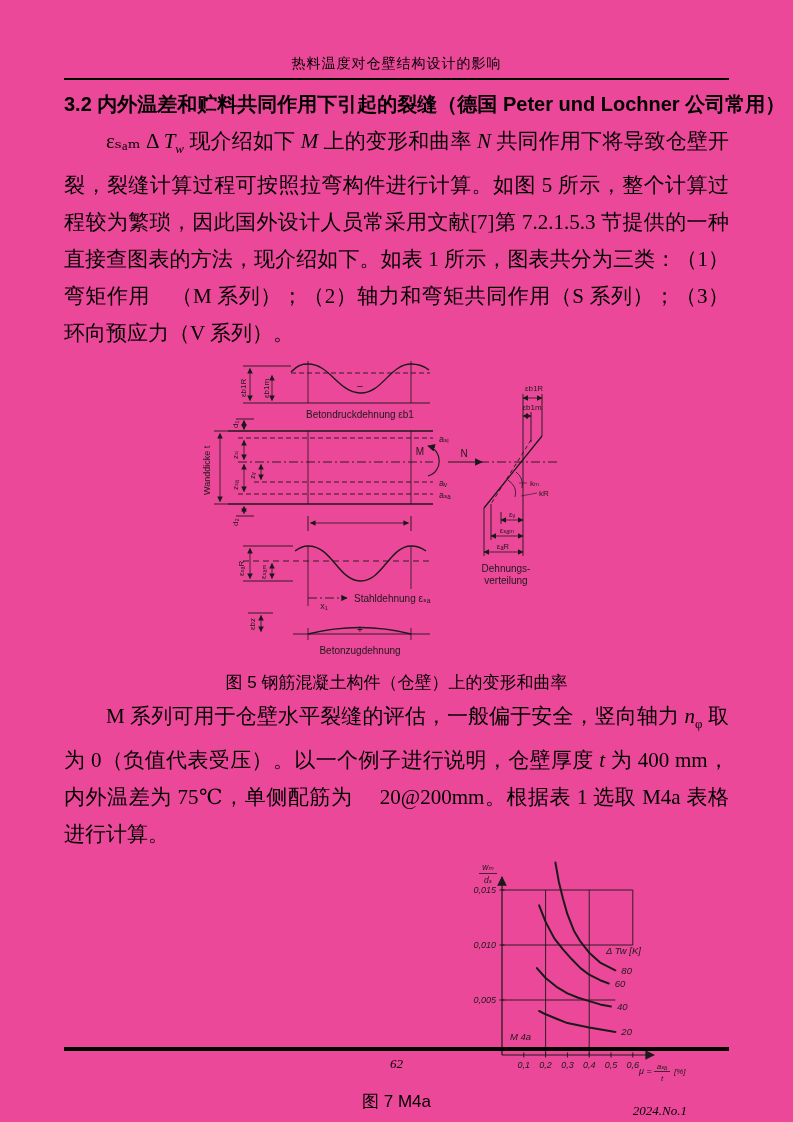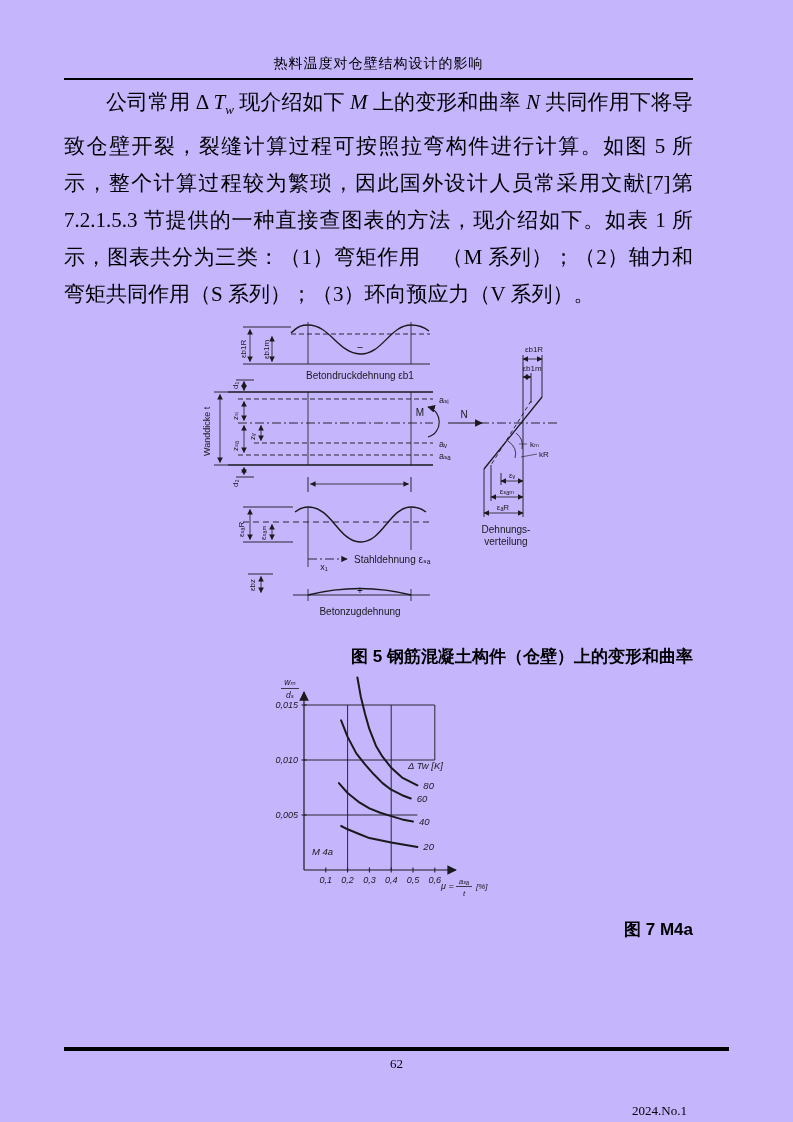--- a/index.html
+++ b/index.html
@@ -1,52 +1,53 @@
 <!DOCTYPE html>
 <html><head>
 <meta charset="utf-8">
 <style>
   html,body{margin:0;padding:0;background:#ffffff;}
   .page{
     position:relative; width:793px; height:1122px; box-sizing:border-box;
-    padding:55px 100px 0 64px; background:#c4b5fd; color:#000;
+    padding:55px 64px 0 64px; background:#ec4899; color:#000;
     font-family:"Liberation Serif","DejaVu Serif",serif; overflow:hidden;
   }
   .running-header{text-align:center; font-size:14px; letter-spacing:1px;}
   .header-rule{border-bottom:2px solid #000; margin-top:5px;}
   .section-heading{
     font-family:"Liberation Sans","DejaVu Sans",sans-serif; font-weight:bold;
     font-size:20px; margin:9px 0 0 0; line-height:30px; white-space:nowrap;
   }
   p.body{font-size:21px; line-height:37px; text-align:justify; text-indent:2em; margin:4px 0 0 0;}
   sub{font-size:0.62em;}
   .it{font-style:italic;}
   .fig5-wrap{margin:4px 0 0 134px; line-height:0;}
-  .fig6-wrap{margin:4px 0 0 202px; line-height:0;}
+  .fig6-wrap{margin:4px 0 0 202px; line-height:0;text-align:right;}
   .fig-caption{
-    text-align:right; font-family:"Liberation Sans","DejaVu Sans",sans-serif;
-    font-weight:bold; font-size:17px; margin-top:14px; line-height:22px;
+    text-align:center; font-family:"Liberation Sans","DejaVu Sans",sans-serif;
+    font-weight:normal; font-size:17px; margin-top:1px; line-height:22px;
   }
   .footer{position:absolute; left:64px; right:64px; top:1047px;}
   .footer-rule{height:4px; background:#000;}
-  .footer-row{position:relative; margin-top:5px; font-size:13px;}
+  .footer-row{position:relative; margin-top:5px; font-size:13px;font-style:italic;}
   .page-number{display:block; text-align:center;}
   .issue{position:absolute; right:42px; top:16px;margin-top:31px;}
   svg text{fill:#1a1a1a;}
 </style>
 </head>
 <body>
 
 <div class="page">
 
   <div class="running-header">热料温度对仓壁结构设计的影响</div>
   <div class="header-rule"></div>
 
-
-  <p class="body"><span>公司常用 Δ </span><span class="it">T</span><sub class="it">w</sub><span> 现介绍如下 </span><span class="it">M</span><span> 上的变形和曲率 </span><span class="it">N</span><span> 共同作用下将导致仓壁开裂，裂缝计算过程可按照拉弯构件进行计算。如图 5 所示，整个计算过程较为繁琐，因此国外设计人员常采用文献[7]第 7.2.1.5.3 节提供的一种直接查图表的方法，现介绍如下。如表 1 所示，图表共分为三类：（1）弯矩作用　（M 系列）；（2）轴力和弯矩共同作用（S 系列）；（3）环向预应力（V 系列）。</span></p>
+  <h2 class="section-heading">3.2 内外温差和贮料共同作用下引起的裂缝（德国 Peter und Lochner 公司常用）</h2>
+
+  <p class="body"><span>εₛₐₘ Δ </span><span class="it">T</span><sub class="it">w</sub><span> 现介绍如下 </span><span class="it">M</span><span> 上的变形和曲率 </span><span class="it">N</span><span> 共同作用下将导致仓壁开裂，裂缝计算过程可按照拉弯构件进行计算。如图 5 所示，整个计算过程较为繁琐，因此国外设计人员常采用文献[7]第 7.2.1.5.3 节提供的一种直接查图表的方法，现介绍如下。如表 1 所示，图表共分为三类：（1）弯矩作用　（M 系列）；（2）轴力和弯矩共同作用（S 系列）；（3）环向预应力（V 系列）。</span></p>
 
   <div class="fig5-wrap">
     <svg width="380" height="315" viewBox="0 0 380 315" font-family="&quot;Liberation Sans&quot;,&quot;DejaVu Sans&quot;,sans-serif">
       <defs>
         <marker id="ah5" viewBox="0 0 10 10" refX="9" refY="5" markerWidth="7" markerHeight="7" orient="auto-start-reverse">
           <path d="M0,0 L10,5 L0,10 z" fill="#1a1a1a"></path>
         </marker>
       </defs>
 
       <g stroke="#1a1a1a" fill="none" stroke-width="0.9">
@@ -159,20 +160,21 @@
         <line x1="213" y1="272" x2="213" y2="284" stroke-width="0.8"></line>
       </g>
       <text transform="translate(57,274) rotate(-90)" font-size="8">εbz</text>
       <text x="162" y="277" font-size="10" text-anchor="middle">+</text>
       <text x="162" y="298" font-size="10" text-anchor="middle">Betonzugdehnung</text>
     </svg>
   </div>
 
   <div class="fig-caption">图 5 钢筋混凝土构件（仓壁）上的变形和曲率</div>
 
+  <p class="body"><span>M 系列可用于仓壁水平裂缝的评估，一般偏于安全，竖向轴力 </span><span class="it">n</span><sub>φ</sub><span> 取为 0（负值代表受压）。以一个例子进行说明，仓壁厚度 </span><span class="it">t</span><span> 为 400 mm，内外温差为 75℃，单侧配筋为　 20@200mm。根据表 1 选取 M4a 表格进行计算。</span></p>
 
   <div class="fig6-wrap">
     <svg id="fig6-svg" width="265" height="233" viewBox="0 0 265 233" font-family="&quot;Liberation Sans&quot;,&quot;DejaVu Sans&quot;,sans-serif">
       <defs>
         <marker id="ah6" viewBox="0 0 10 10" refX="9" refY="5" markerWidth="8" markerHeight="8" orient="auto-start-reverse">
           <path d="M0,0 L10,5 L0,10 z" fill="#1a1a1a"></path>
         </marker>
       </defs>
       <g id="fig6-g">
           <line x1="38" y1="198" x2="190" y2="198" stroke="#1a1a1a" stroke-width="1.2" marker-end="url(#ah6)"></line>

